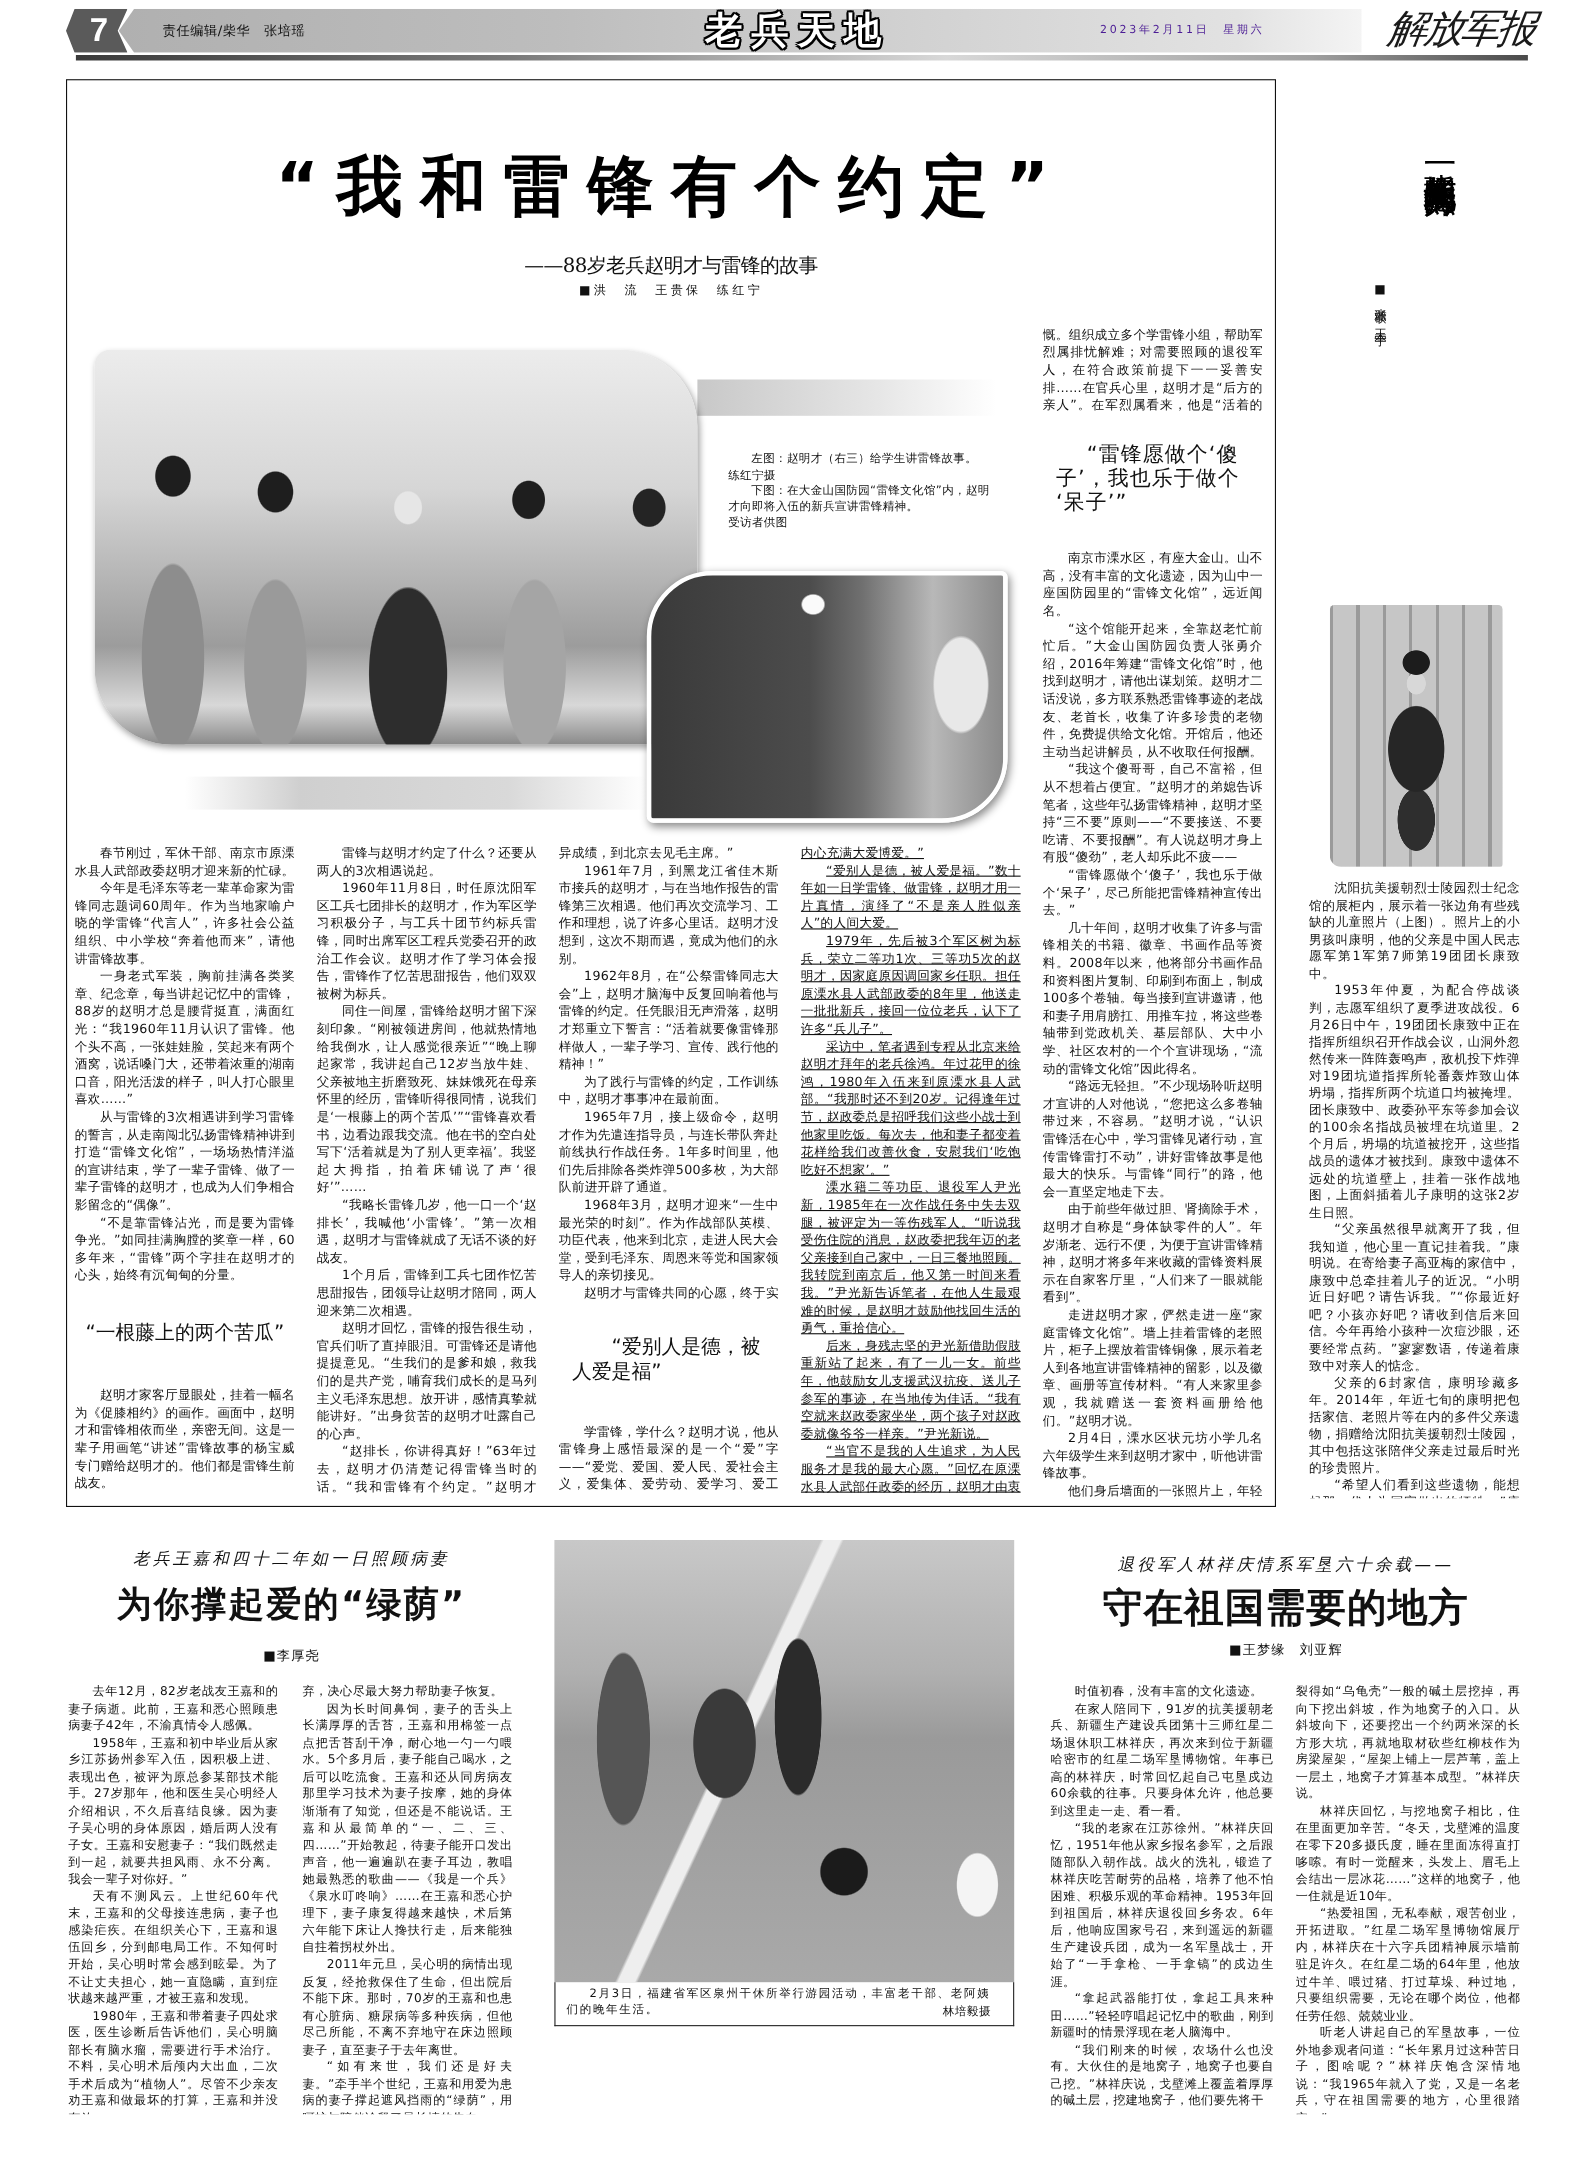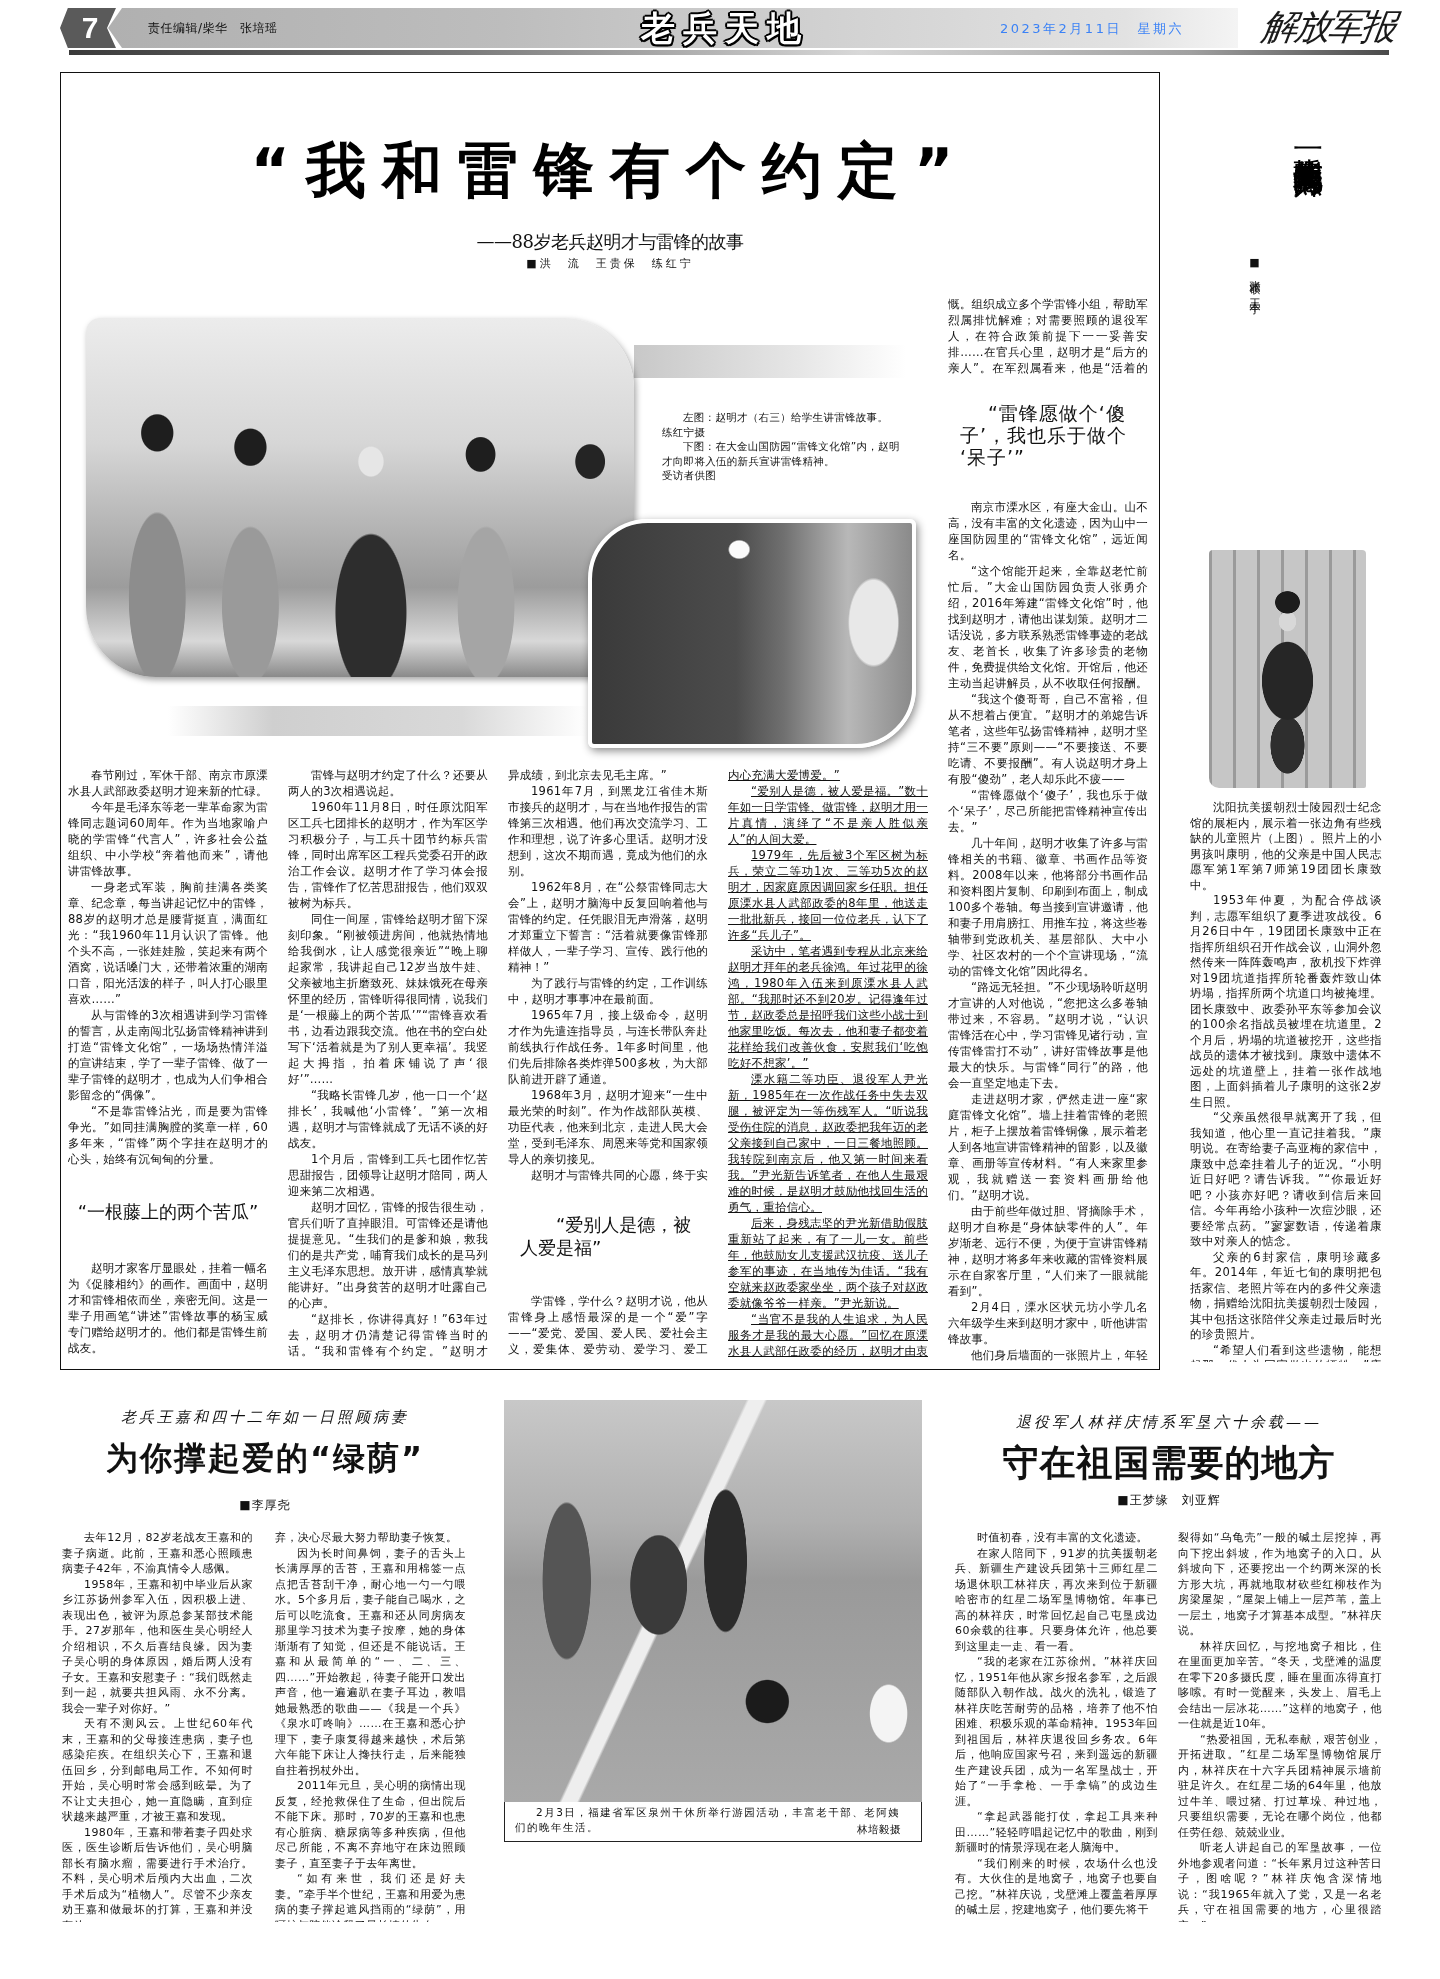--- a/index.html
+++ b/index.html
@@ -15,21 +15,21 @@
   .hdr-bar { left:108px; top:8px; width:1130px; height:40px;
              background:linear-gradient(90deg,#b0b0b0 0%,#bdbdbd 35%,#d2d2d2 65%,#e2e2e2 90%,#f4f4f4 100%);
              clip-path:polygon(14px 0,100% 0,100% 100%,14px 100%,0 50%); }
   .hdr-underline { left:69px; top:50px; width:1320px; height:5px;
                    background:linear-gradient(90deg,#3a3a3a 0%,#7a7a7a 30%,#d8d8d8 60%,#a0a0a0 85%,#4a4a4a 100%); }
   .hdr-editors { left:148px; top:20px; font-size:12px; letter-spacing:0.5px; color:#111; }
   .hdr-section { left:610px; top:6px; width:230px; height:44px; text-align:center;
                  font:bold 34px/44px "DejaVu Sans", sans-serif; letter-spacing:8px; color:#fff;
                  text-shadow:-2px 0 0 #000,2px 0 0 #000,0 -2px 0 #000,0 2px 0 #000,
                              -1.5px -1.5px 0 #000,1.5px -1.5px 0 #000,-1.5px 1.5px 0 #000,1.5px 1.5px 0 #000; }
-  .hdr-date { left:1000px; top:20px; font-size:13px; letter-spacing:2.5px; color:#3b82f6; }
+  .hdr-date { left:1000px; top:20px; font-size:10px; letter-spacing:2.5px; color:#4c1d95; }
   .hdr-masthead { left:1262px; top:2px; width:136px; font:italic 36px/50px "DejaVu Serif", serif;
                   letter-spacing:-3px; color:#1a1a1a; transform:skewX(-8deg); }
 
   
   .main-box { left:60px; top:72px; width:1100px; height:1298px; border:1px solid #111; }
   .main-title { left:60px; top:132px; width:1100px; text-align:center;
                 font:900 60px/76px "DejaVu Sans", sans-serif; letter-spacing:16px; color:#000; }
   .main-subtitle { left:60px; top:230px; width:1100px; text-align:center;
                    font:18px/24px "DejaVu Serif", serif; letter-spacing:-0.5px; }
   .main-byline { left:60px; top:256px; width:1100px; text-align:center; font-size:11px; letter-spacing:3px; }
@@ -217,22 +217,22 @@
       <div class="hl">‘呆子’”</div>
     </div>
   <div class="abs body-text" style="left:948px;top:499px;width:200px;height:866px;">
 
   <p>南京市溧水区，有座大金山。山不高，没有丰富的文化遗迹，因为山中一座国防园里的“雷锋文化馆”，远近闻名。</p>
       <p>“这个馆能开起来，全靠赵老忙前忙后。”大金山国防园负责人张勇介绍，2016年筹建“雷锋文化馆”时，他找到赵明才，请他出谋划策。赵明才二话没说，多方联系熟悉雷锋事迹的老战友、老首长，收集了许多珍贵的老物件，免费提供给文化馆。开馆后，他还主动当起讲解员，从不收取任何报酬。</p>
       <p>“我这个傻哥哥，自己不富裕，但从不想着占便宜。”赵明才的弟媳告诉笔者，这些年弘扬雷锋精神，赵明才坚持“三不要”原则——“不要接送、不要吃请、不要报酬”。有人说赵明才身上有股“傻劲”，老人却乐此不疲——</p>
       <p>“雷锋愿做个‘傻子’，我也乐于做个‘呆子’，尽己所能把雷锋精神宣传出去。”</p>
       <p>几十年间，赵明才收集了许多与雷锋相关的书籍、徽章、书画作品等资料。2008年以来，他将部分书画作品和资料图片复制、印刷到布面上，制成100多个卷轴。每当接到宣讲邀请，他和妻子用肩膀扛、用推车拉，将这些卷轴带到党政机关、基层部队、大中小学、社区农村的一个个宣讲现场，“流动的雷锋文化馆”因此得名。</p>
       <p>“路远无轻担。”不少现场聆听赵明才宣讲的人对他说，“您把这么多卷轴带过来，不容易。”赵明才说，“认识雷锋活在心中，学习雷锋见诸行动，宣传雷锋雷打不动”，讲好雷锋故事是他最大的快乐。与雷锋“同行”的路，他会一直坚定地走下去。</p>
+      <p>由于前些年做过胆、肾摘除手术，赵明才自称是“身体缺零件的人”。年岁渐老、远行不便，为便于宣讲雷锋精神，赵明才将多年来收藏的雷锋资料展示在自家客厅里，“人们来了一眼就能看到”。</p>
       <p>走进赵明才家，俨然走进一座“家庭雷锋文化馆”。墙上挂着雷锋的老照片，柜子上摆放着雷锋铜像，展示着老人到各地宣讲雷锋精神的留影，以及徽章、画册等宣传材料。“有人来家里参观，我就赠送一套资料画册给他们。”赵明才说。</p>
-      <p>由于前些年做过胆、肾摘除手术，赵明才自称是“身体缺零件的人”。年岁渐老、远行不便，为便于宣讲雷锋精神，赵明才将多年来收藏的雷锋资料展示在自家客厅里，“人们来了一眼就能看到”。</p>
       <p>2月4日，溧水区状元坊小学几名六年级学生来到赵明才家中，听他讲雷锋故事。</p>
       <p>他们身后墙面的一张照片上，年轻的雷锋带着青春的笑容，一如孩子们朝气蓬勃的模样。</p>
     </div>
 
   <div class="abs side-title">一张插在作战地图旁的照片</div>
   <div class="abs side-byline">■张淞硕　王本宇</div>
   <div class="abs photo side-photo"></div>
   <div class="abs side-text">
 
   <p>沈阳抗美援朝烈士陵园烈士纪念馆的展柜内，展示着一张边角有些残缺的儿童照片（上图）。照片上的小男孩叫康明，他的父亲是中国人民志愿军第1军第7师第19团团长康致中。</p>

